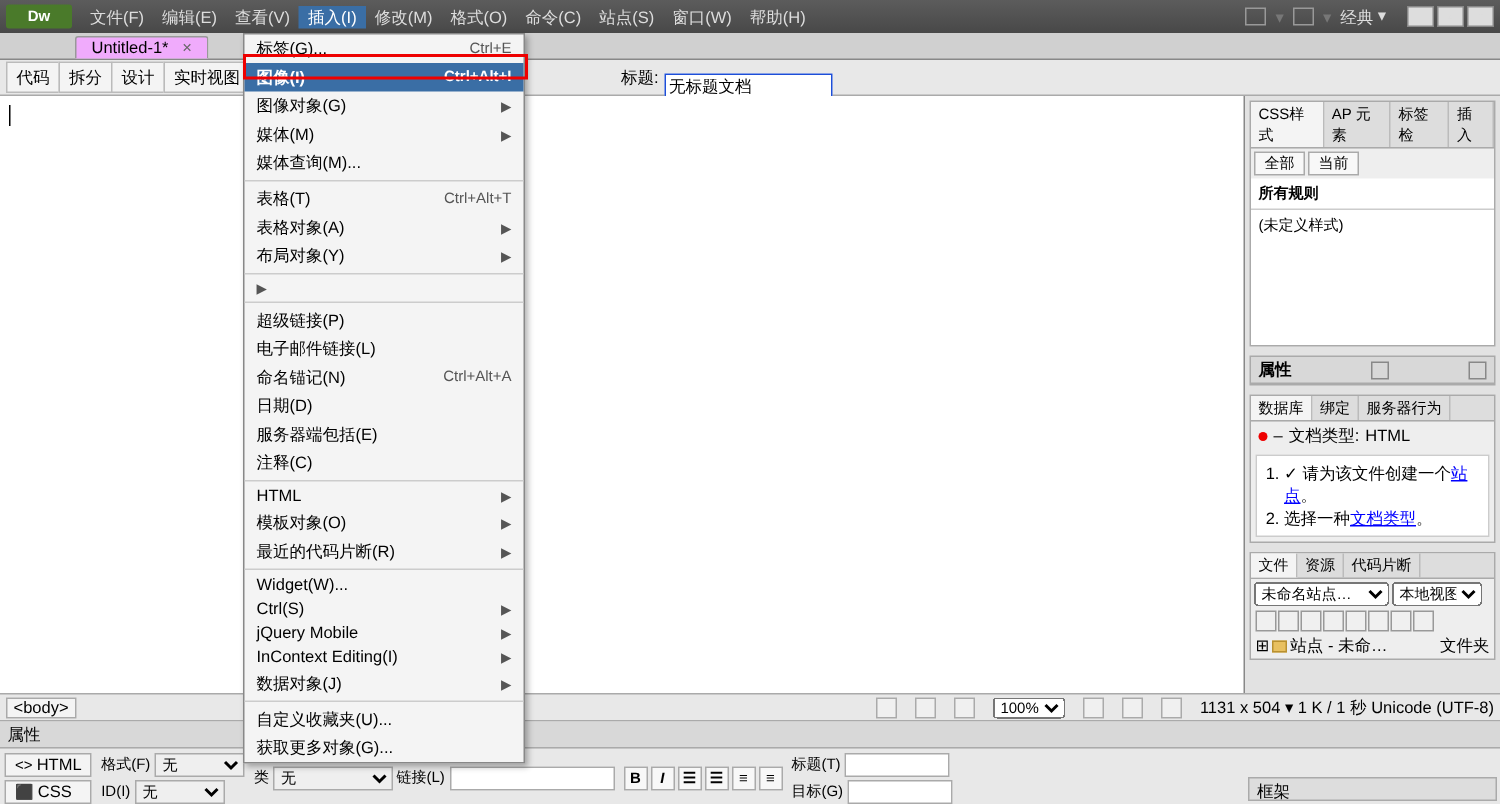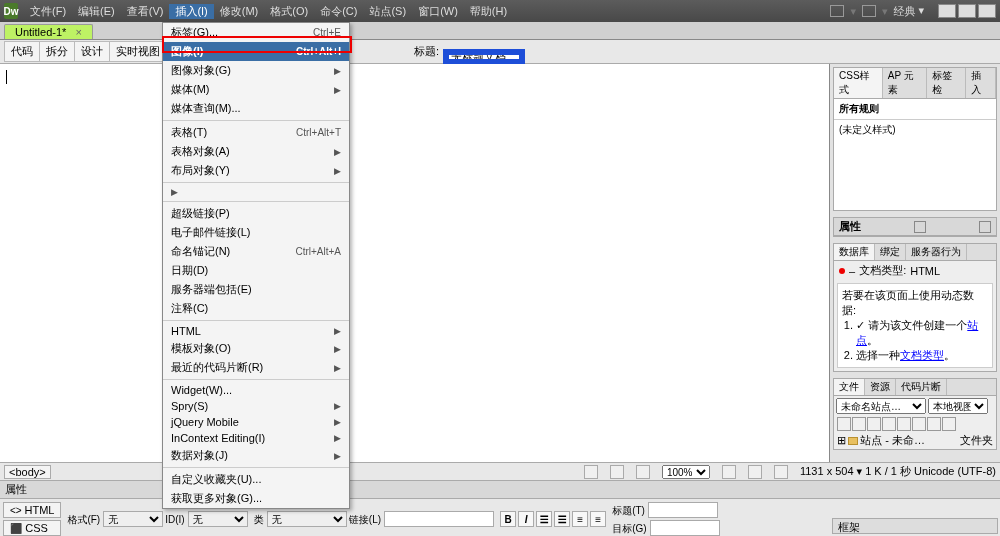--- a/index.html
+++ b/index.html
@@ -1,35 +1,35 @@
 <!DOCTYPE html>
 <html><head>
 <meta charset="utf-8">
 <style>
 * { margin: 0; padding: 0; box-sizing: border-box; font-family: "Microsoft YaHei", Tahoma, sans-serif; font-size: 11px; }
 body { width: 1000px; height: 536px; background: #b8b8b8; overflow: hidden; position: relative; }
 .menubar { height: 22px; background: linear-gradient(#5c5c5c, #484848); display: flex; align-items: center; color: #ddd; padding: 0 4px; }
-.dw-logo { width: 14px; height: 16px; background: #4a7a2a; color: #fff; font-weight: bold; display: flex; align-items: center; justify-content: center; margin-right: 6px; font-size: 10px; border-radius: 2px; }
+.dw-logo { width: 44px; height: 16px; background: #4a7a2a; color: #fff; font-weight: bold; display: flex; align-items: center; justify-content: center; margin-right: 6px; font-size: 10px; border-radius: 2px; }
 .menubar .mitem { padding: 0 6px; cursor: default; }
 .menubar .mitem.active { background: #3a6ea5; color: #fff; }
 .menubar-right { margin-left: auto; display: flex; align-items: center; gap: 6px; }
 .menubar-right .layout-icon { width: 14px; height: 12px; border: 1px solid #999; }
 .menubar-right .sep { color: #777; }
 .menubar-right .dd { display:flex; align-items:flex-start; gap:3px;}
 .win-btns { display: flex; gap: 2px; margin-left: 8px; }
 .win-btns div { width: 18px; height: 14px; background: #ddd; border: 1px solid #888; display: flex; align-items: center; justify-content: center; font-size: 9px; }
 .doc-tabs { height: 18px; background: #d0d0d0; display: flex; align-items: flex-end; padding-left: 4px; border-bottom: 1px solid #888; }
-.doc-tab { background: #bef264; border: 1px solid #999; border-bottom: none; padding: 1px 10px; font-size: 11px; border-radius: 2px 2px 0 0;}
+.doc-tab { background: #f0abfc; border: 1px solid #999; border-bottom: none; padding: 1px 10px; font-size: 11px; border-radius: 2px 2px 0 0; margin-left: 46px;}
 .doc-tab .x { margin-left: 6px; color: #666; }
 .view-toolbar { height: 24px; background: #e8e8e8; display: flex; align-items: center; border-bottom: 1px solid #aaa; padding: 0 4px; gap: 0; }
 .vbtn { padding: 2px 6px; border: 1px solid #bbb; background: #f4f4f4; margin-right: -1px; cursor: default; }
 .toolbar-icons { margin-left: 8px; display: flex; gap: 4px; }
 .toolbar-icons .ic { width: 18px; height: 18px; background: #ddd; border: 1px solid #aaa; }
 .title-field { margin-left: 6px; display: flex; align-items: center; gap: 4px;}
-.title-field input { width: 82px; height: 16px; border: 6px solid #1d4ed8; font-size: 11px; padding: 0 2px; margin-top: 11px; }
+.title-field input { width: 112px; height: 16px; border: 1px solid #1d4ed8; font-size: 11px; padding: 0 2px; margin-top: 11px; }
 .main { display: flex; height: 398px; }
 .doc-area { flex: 1; background: #fff; border-right: 1px solid #888; position: relative; }
 .doc-area .cursor { position: absolute; left: 6px; top: 6px; width: 1px; height: 14px; background: #000; }
 .dropdown { position: absolute; left: 162px; top: 22px; width: 188px; background: #f4f4f4; border: 1px solid #888; box-shadow: 2px 2px 4px rgba(0,0,0,0.3); z-index: 100; }
 .dropdown .ditem { padding: 2px 8px; display: flex; align-items: center; font-size: 11px; position: relative; }
 .dropdown .ditem .lbl { flex: 1; }
 .dropdown .ditem .sc { color: #555; font-size: 10px; }
 .dropdown .ditem .arrow { color: #555; font-size: 9px; }
 .dropdown .sep { height: 1px; background: #ccc; margin: 2px 0; }
 .dropdown .highlight { background: #3a6ea5; color: #fff; font-weight: bold; }
@@ -134,20 +134,24 @@
   </div>
 
   <div class="right-panels">
     <div class="panel">
       <div class="panel-tabs">
         <div class="pt active">CSS样式</div>
         <div class="pt">AP 元素</div>
         <div class="pt">标签检</div>
         <div class="pt">插入</div>
       </div>
+      <div class="sub-tabs">
+        <div class="sbt">全部</div>
+        <div class="sbt">当前</div>
+      </div>
       <div class="panel-body" style="font-weight:bold;border-bottom:1px solid #ccc;">所有规则</div>
       <div class="panel-body" style="height:90px;">(未定义样式)</div>
     </div>
 
     <div class="panel">
       <div class="panel-header">
         <span>属性</span>
         <div class="picon"></div>
         <div class="picon"></div>
       </div>
@@ -159,21 +163,20 @@
         <div class="pt">绑定</div>
         <div class="pt">服务器行为</div>
       </div>
       <div class="db-row">
         <div class="dot"></div>
         <span>–</span>
         <span>文档类型:</span>
         <span>HTML</span>
       </div>
       <div class="db-note">
-        <div>若要在该页面上使用动态数据:</div>
         <ol>
           <li>✓ <span>请为该文件创建一个</span><a>站点</a><span>。</span></li>
           <li><span>选择一种</span><a>文档类型</a><span>。</span></li>
         </ol>
       </div>
     </div>
 
     <div class="panel">
       <div class="panel-tabs">
         <div class="pt active">文件</div>
@@ -272,21 +275,21 @@
     </div>
     <div class="ditem">
       <span class="lbl">最近的代码片断(R)</span>
       <span class="arrow">▶</span>
     </div>
     <div class="sep"></div>
     <div class="ditem">
       <span class="lbl">Widget(W)...</span>
     </div>
     <div class="ditem">
-      <span class="lbl">Spry(S)</span>
+      <span class="lbl">Ctrl(S)</span>
       <span class="arrow">▶</span>
     </div>
     <div class="ditem">
       <span class="lbl">jQuery Mobile</span>
       <span class="arrow">▶</span>
     </div>
     <div class="ditem">
       <span class="lbl">InContext Editing(I)</span>
       <span class="arrow">▶</span>
     </div>
@@ -318,21 +321,21 @@
   </div>
 </div>
 
 <div class="properties">
   <div class="prop-header">属性</div>
   <div class="prop-body">
     <div style="display:flex;flex-direction:column;gap:2px;">
       <div class="pbtn">&lt;&gt; <span>HTML</span></div>
       <div class="pbtn">⬛ <span>CSS</span></div>
     </div>
-    <div style="display:flex;gap:2px;justify-content:flex-end;">
+    <div style="display:flex;flex-direction:column;gap:2px;justify-content:flex-end;">
       <div><label>格式(F)</label> <select><option>无</option></select></div>
       <div><label>ID(I)</label> <select><option>无</option></select></div>
     </div>
     <div style="display:flex;gap:2px;">
       <div><label>类</label> <select style="width:80px;"><option>无</option></select></div>
       <div><label>链接(L)</label> <input style=""></div>
     </div>
     <div class="fmt-icons">
       <div class="fi">B</div>
       <div class="fi" style="font-style:italic;">I</div>

